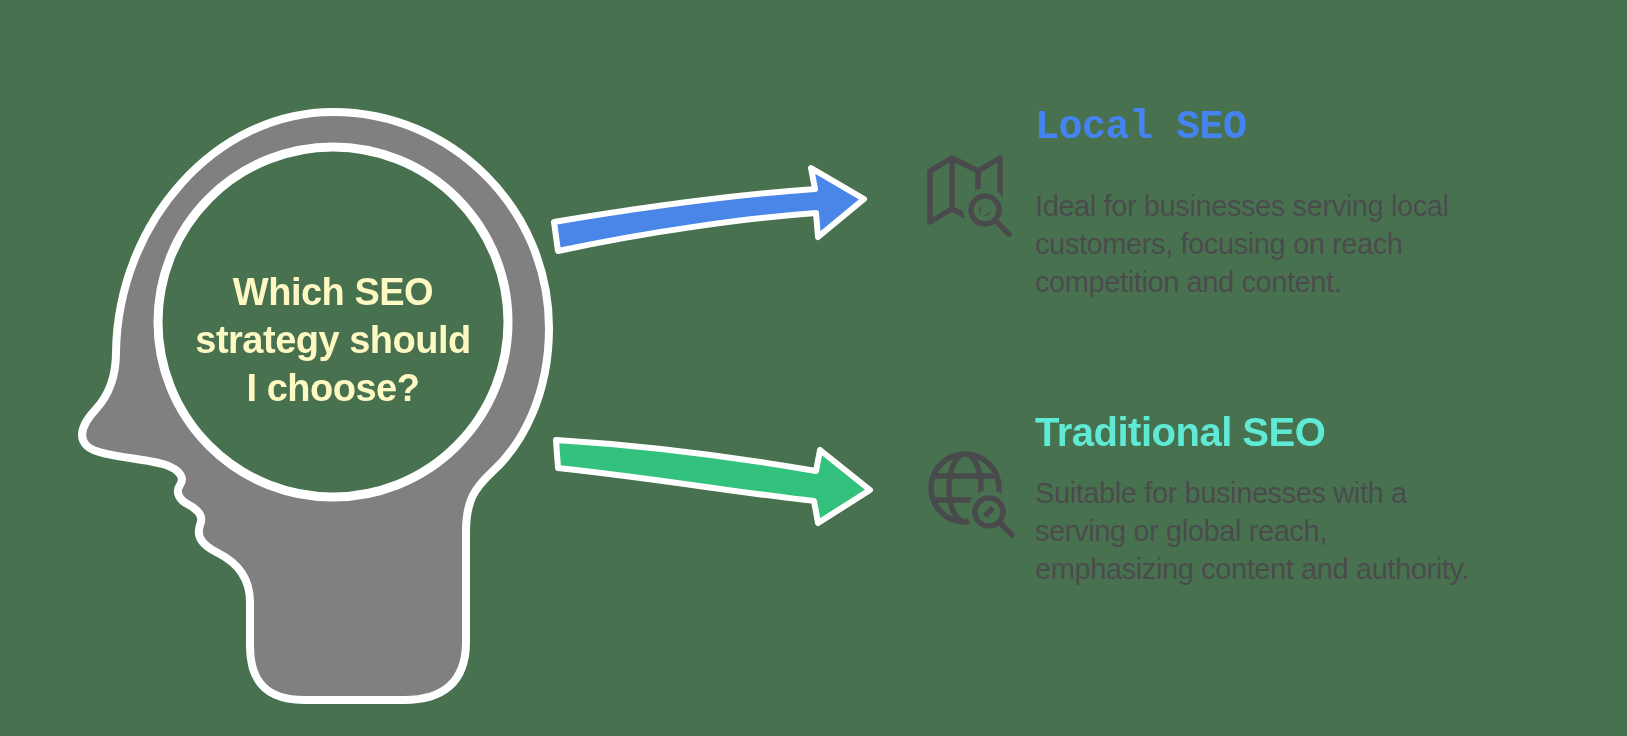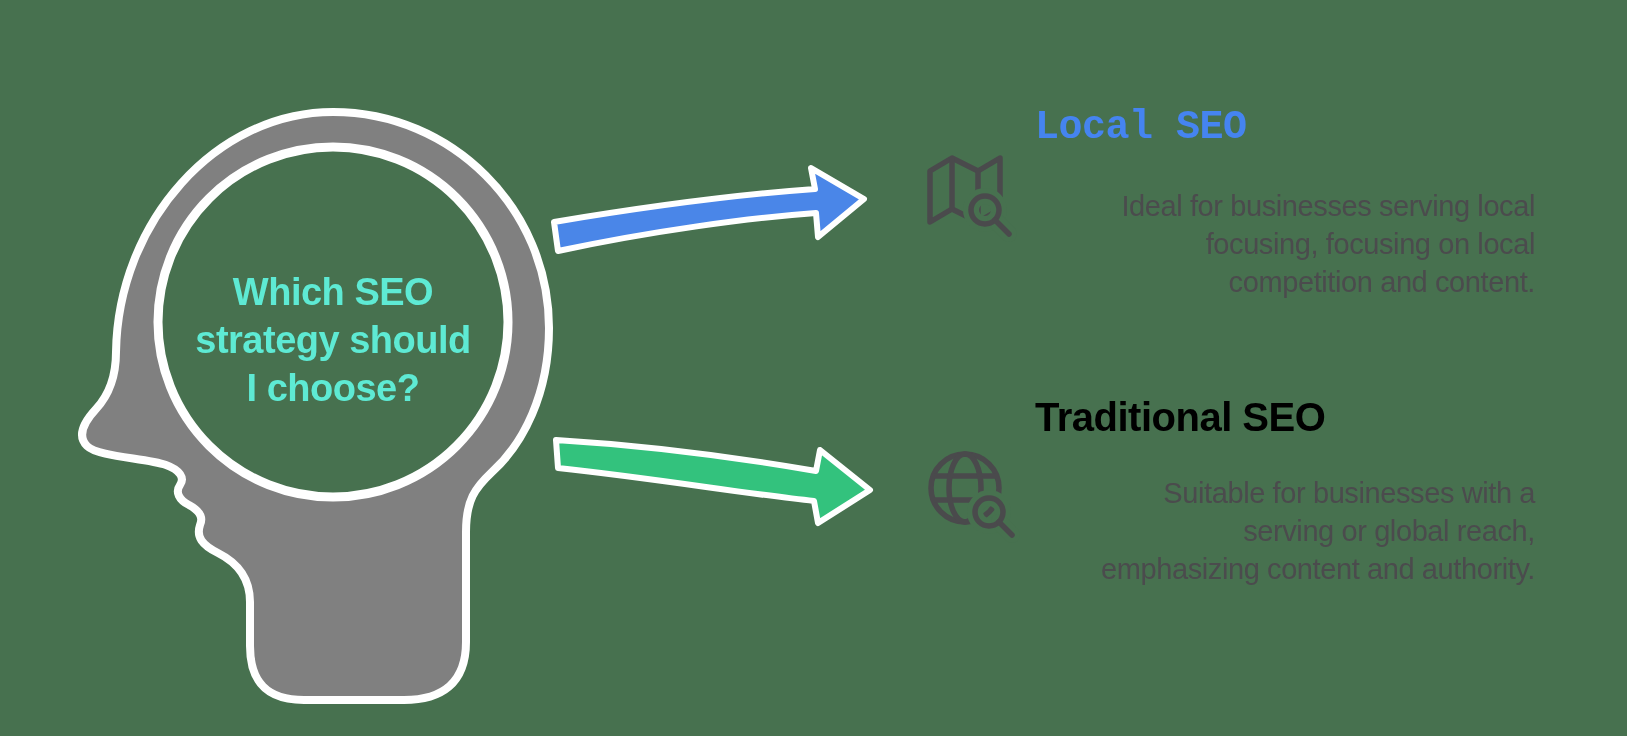--- a/index.html
+++ b/index.html
@@ -4,32 +4,32 @@
 <style>
   html,body{margin:0;padding:0;background:#47714F;}
   #stage{
     position:relative;width:1627px;height:736px;overflow:hidden;
     background:#47714F;font-family:"Liberation Sans",sans-serif;
   }
   #diagram-svg{position:absolute;left:0;top:0;}
   .abs{position:absolute;}
   .question{
     left:113px;top:268px;width:440px;text-align:center;
-    font-size:38px;line-height:48px;font-weight:700;color:#5eead4;
+    font-size:38px;line-height:48px;font-weight:700;color:#fef9c3;
     letter-spacing:-0.5px;
   }
   .branch-title{
     left:1035px;font-size:40px;line-height:44px;font-weight:700;
     letter-spacing:-0.5px;white-space:nowrap;
   }
   .title-local{color:#4584F0;top:106px;font-family:Liberation Mono, monospace;}
-  .title-trad{color:#000000;top:395px;text-align:right;}
+  .title-trad{color:#5eead4;top:410px;text-align:right;}
   .desc{
     left:1035px;width:500px;font-size:29px;line-height:38px;
-    color:#4B4B4D;letter-spacing:-0.4px;white-space:nowrap;text-align:right;
+    color:#4B4B4D;letter-spacing:-0.4px;white-space:nowrap;
   }
   .desc-local{top:187px;}
   .desc-trad{top:474px;}
   .icon-svg{position:absolute;}
 </style>
 </head>
 <body>
 
 <div id="stage">
 
@@ -84,21 +84,21 @@
       <line x1="70" y1="70" x2="84" y2="84"></line>
     </g>
     <g fill="none" stroke="#4A4A4C" stroke-width="5.5" stroke-linecap="round">
       <circle cx="60" cy="60" r="14"></circle>
       <line x1="70" y1="70" x2="84" y2="84"></line>
     </g>
   </svg>
   <div class="abs branch-title title-local">Local SEO</div>
   <div class="abs desc desc-local">
     <div>Ideal for businesses serving local</div>
-    <div>focusing, focusing on local</div>
+    <div>customers, focusing on reach</div>
     <div>competition and content.</div>
   </div>
 
   <svg class="icon-svg" style="left:925px;top:448px;" width="95" height="95" viewBox="0 0 95 95">
     <g fill="none" stroke="#4A4A4C" stroke-width="5.5">
       <circle cx="40" cy="40" r="34"></circle>
       <line x1="9" y1="28" x2="71" y2="28"></line>
       <line x1="9" y1="52" x2="71" y2="52"></line>
       <ellipse cx="40" cy="40" rx="16" ry="34"></ellipse>
     </g>

